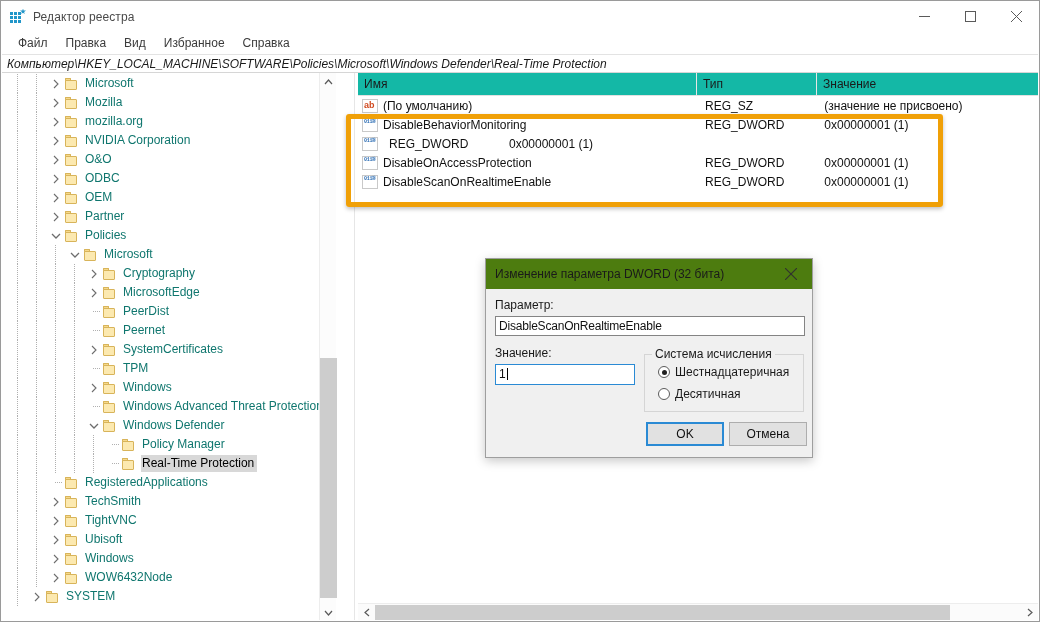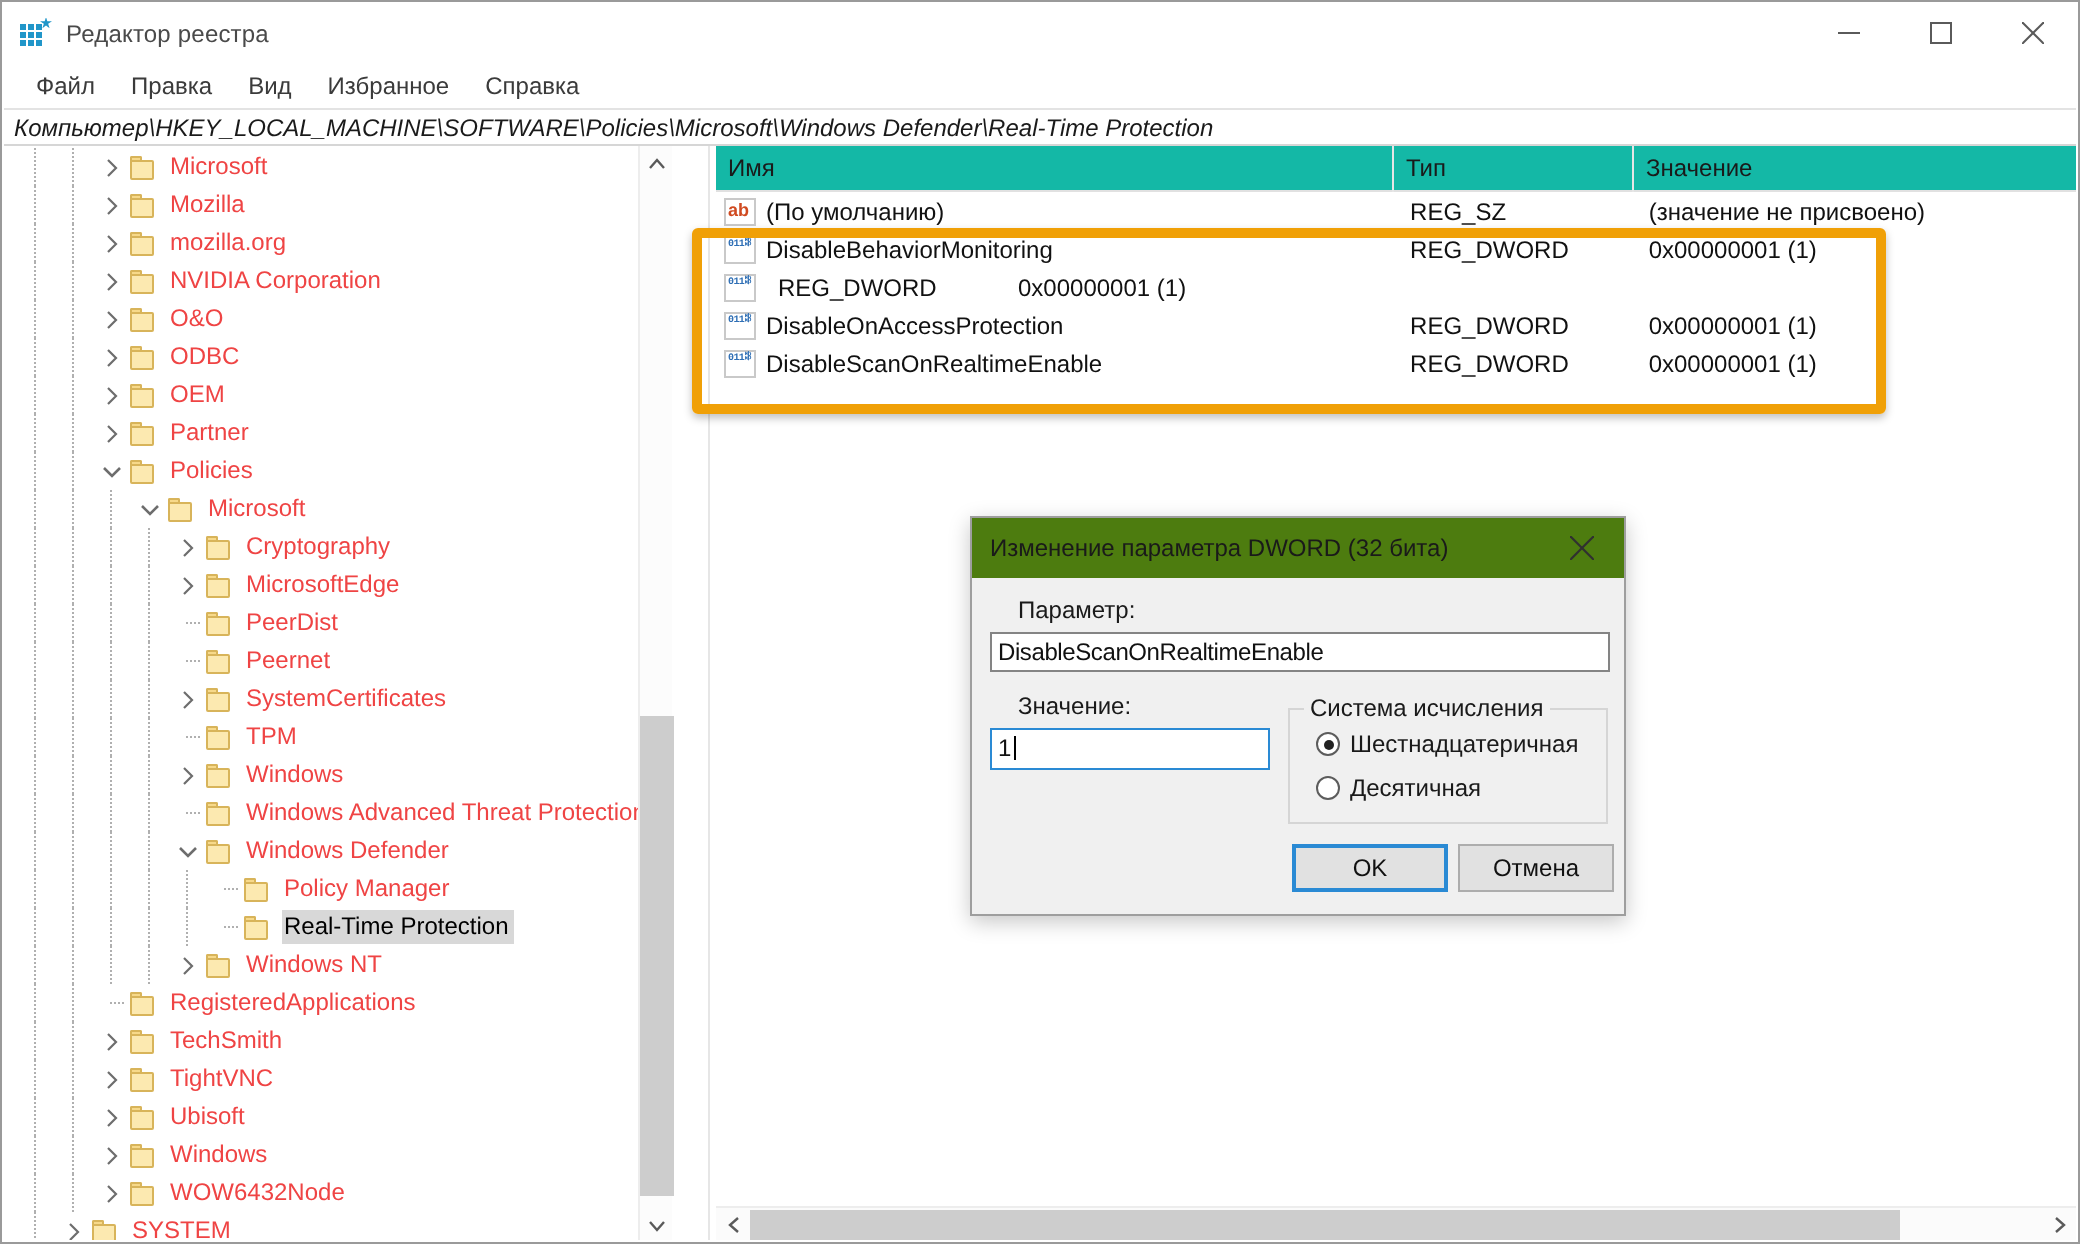--- a/index.html
+++ b/index.html
@@ -134,21 +134,21 @@
     background: #f7d98a; border: 1px solid #d8b45a;
     border-bottom: none; border-radius: 1px 1px 0 0;
   }
   .tfolder .body {
     position: absolute; left: 1px; top: 3px;
     width: 12px; height: 10px;
     background: #fce9b0; border: 1px solid #d8b45a;
     border-radius: 0 1px 1px 1px;
   }
   .tlabel {
-    font-size: 12px; color: #ef4444;
+    font-size: 12px; color: #0f766e;
     padding: 1px 3px 2px 1px;
   }
   .trow.selected .tlabel {
     background: #d8d8d8; color: #000;
   }
   .guides {
     position: absolute; top: 0; height: 19px;
     pointer-events: none;
   }
   .guide {
@@ -296,21 +296,21 @@
   #dlg-title span {
     font-size: 12px; color: #1a1a1a;
   }
   #dlg-close {
     position: absolute; right: 0; top: 0;
     width: 42px; height: 30px;
     display: flex; align-items: center; justify-content: center;
     color: #303030;
   }
   .dlg-label {
-    font-size: 12px; color: #1a1a1a; margin-left: 14px;
+    font-size: 12px; color: #1a1a1a;
   }
   #dlg-param-label { position: absolute; left: 9px; top: 39px; }
   #dlg-param-input {
     position: absolute; left: 9px; top: 57px;
     width: 310px; height: 20px;
     background: #ffffff;
     border: 1px solid #848484;
     font-size: 12px; color: #111111;
     padding: 2px 0 0 3px;
     letter-spacing: -0.2px;
@@ -794,39 +794,20 @@
             <div class="tfolder">
               <div class="tab"></div>
               <div class="body"></div>
             </div>
             <div class="tlabel">Real-Time Protection</div>
           </div>
           <div class="trow">
             <div class="guides">
               <div class="guide" style="left: 15px;"></div>
               <div class="guide" style="left: 34px;"></div>
-              <div class="guide" style="left: 53px;"></div>
-              <div class="guide" style="left: 72px;"></div>
-            </div>
-            <div style="width: 84px; flex: 0 0 auto;"></div>
-            <div class="twist">
-              <svg width="8" height="10" viewBox="0 0 8 10">
-                <polyline points="2,1 6,5 2,9" fill="none" stroke="currentColor" stroke-width="1.1"></polyline>
-              </svg>
-            </div>
-            <div class="tfolder">
-              <div class="tab"></div>
-              <div class="body"></div>
-            </div>
-            <div class="tlabel">Windows NT</div>
-          </div>
-          <div class="trow">
-            <div class="guides">
-              <div class="guide" style="left: 15px;"></div>
-              <div class="guide" style="left: 34px;"></div>
               <div class="elbow" style="left: 53px;"></div>
             </div>
             <div style="width: 46px; flex: 0 0 auto;"></div>
             <div class="twist"></div>
             <div class="tfolder">
               <div class="tab"></div>
               <div class="body"></div>
             </div>
             <div class="tlabel">RegisteredApplications</div>
           </div>

